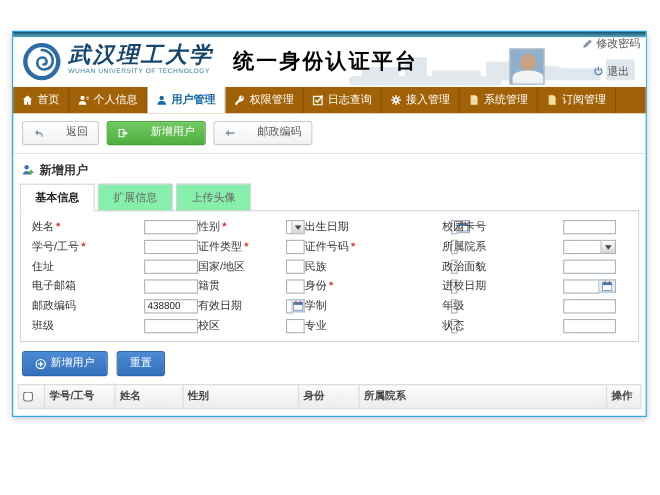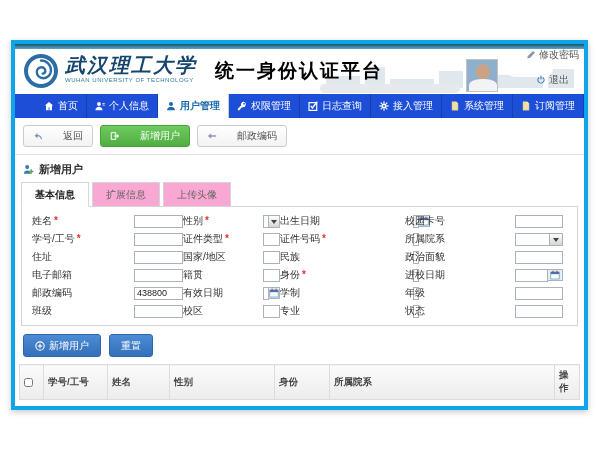--- a/index.html
+++ b/index.html
@@ -3,22 +3,22 @@
 <meta charset="utf-8">
 <style>
   * { box-sizing: border-box; }
   html,body { margin:0; padding:0; }
   body {
     width:600px; height:450px; position:relative; overflow:hidden;
     background:#fff; font-family:"Liberation Sans","DejaVu Sans",sans-serif;
     -webkit-font-smoothing:antialiased;
   }
   .app {
-    position:absolute; left:11px; top:40px; width:577px;
-    background:#fff; border:4px solid #0ea5e9;
+    position:absolute; left:11px; top:28px; width:577px;
+    background:#fff; border:1px solid #0ea5e9;
     box-shadow:0 2px 6px rgba(0,0,0,.22);
   }
   
   .topbar { height:5px; background:linear-gradient(#1b4f68 0%, #2e7f9f 45%, #64a3bd 100%); }
 
   
   .masthead { height:45px; position:relative; background:#fff; overflow:hidden; }
   .logo { position:absolute; left:8px; top:4px; width:36px; height:36px; }
   .brand { position:absolute; left:50px; top:6px; line-height:1; }
   .brand-cn {
@@ -31,41 +31,41 @@
   .skyline i { display:inline-block; vertical-align:bottom; background:#c3d3de; margin-left:5px; }
   .cloud { position:absolute; left:305px; bottom:1px; width:140px; height:9px; background:#e6e9eb; border-radius:8px; pointer-events:none; }
   .cloud2 { position:absolute; left:492px; top:12px; width:46px; height:16px; background:#fff; border-radius:8px; pointer-events:none; }
   .avatar { position:absolute; left:451px; top:10px; width:32px; height:33px; background:#8fb0cd; border:1px solid #c2c2c2; overflow:hidden; }
   .avatar .head { position:absolute; left:9px; top:4px; width:14px; height:15px; border-radius:50% 50% 45% 45%; background:#caa284; }
   .avatar .shirt { position:absolute; left:2px; top:19px; width:28px; height:14px; border-radius:45% 45% 0 0; background:#f2f3f5; }
   .hlinks { position:absolute; right:5px; bottom:7px; display:flex; gap:11px; align-items:center; font-size:10px; color:#555;flex-direction:column; }
   .hlink { display:flex; align-items:center; gap:3px; cursor:pointer; }
 
   
-  .nav { height:24px; background:#1d4ed8; display:flex; align-items:stretch; font-size:10px; color:#fff;justify-content:flex-end; }
+  .nav { height:24px; background:#a16207; display:flex; align-items:stretch; font-size:10px; color:#fff; }
   .nav-item { display:flex; align-items:center; gap:4px; padding:0 8px; border-right:1px solid rgba(0,0,0,.20); cursor:pointer; white-space:nowrap; }
   .nav-item.active { background:#fff; color:#1a6aab; font-weight:bold; }
   .nav-item svg { flex:0 0 auto; }
 
   
   .toolbar { padding:7px 8px; border-bottom:1px solid #e3e3e3; display:flex; gap:7px; align-items:center; }
   .btn {
     font-size:10px; display:inline-flex; align-items:center; gap:20px;
     padding:4px 9px; border:1px solid #ccc; border-radius:3px;
     background:linear-gradient(#ffffff,#f2f2f2); color:#555; cursor:pointer; line-height:1.2;
   }
   .btn-green { background:linear-gradient(#6fca5f,#50ae41); border-color:#47a038; color:#fff; }
 
   
   .section-head { padding:7px 8px 3px; font-size:11px; font-weight:bold; color:#333; display:flex; align-items:center; gap:5px; }
 
   
   .tabs { display:flex; margin:2px 0 0 6px; position:relative; z-index:2; }
   .tab {
-    font-size:10px; color:#666; background:#f9a8d4; border:1px solid #d5d5d5;
+    font-size:10px; color:#666; background:#86efac; border:1px solid #d5d5d5;
     padding:5px 13px 4px; margin-right:3px; cursor:pointer; margin-bottom:-1px;
   }
   .tab.active { background:#fff; color:#222; font-weight:bold; border-bottom-color:#fff; }
 
   
   .form-box { border:1px solid #d5d5d5; margin:0 6px; background:#fff; padding:7px 4px 7px 10px; position:relative; z-index:1; }
   .form-grid {
     display:grid; grid-template-columns:58px 93px 36px 61px 89px 36px 66px 92px;
     row-gap:4px; align-items:center; font-size:10px; color:#333;
   }

